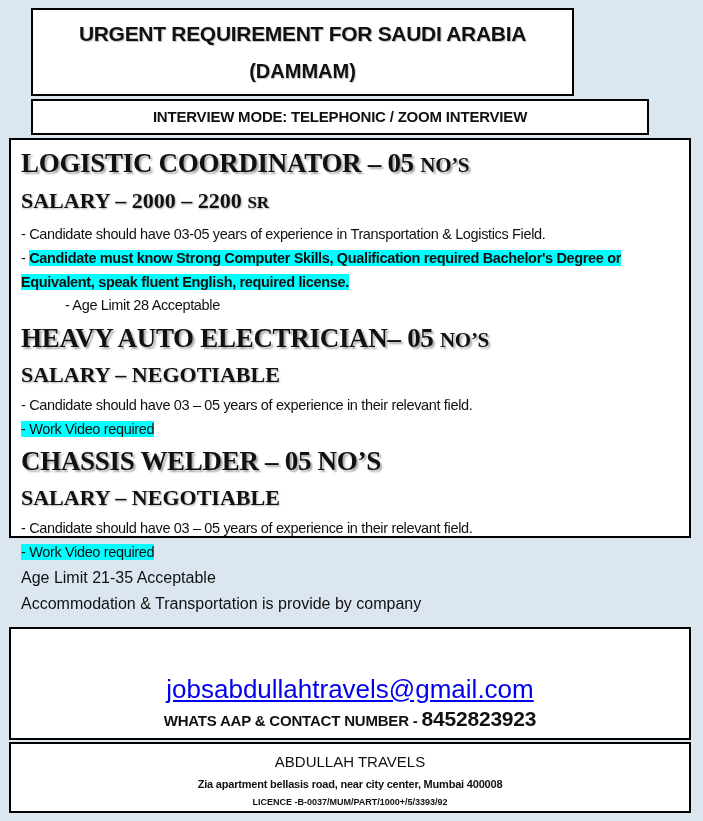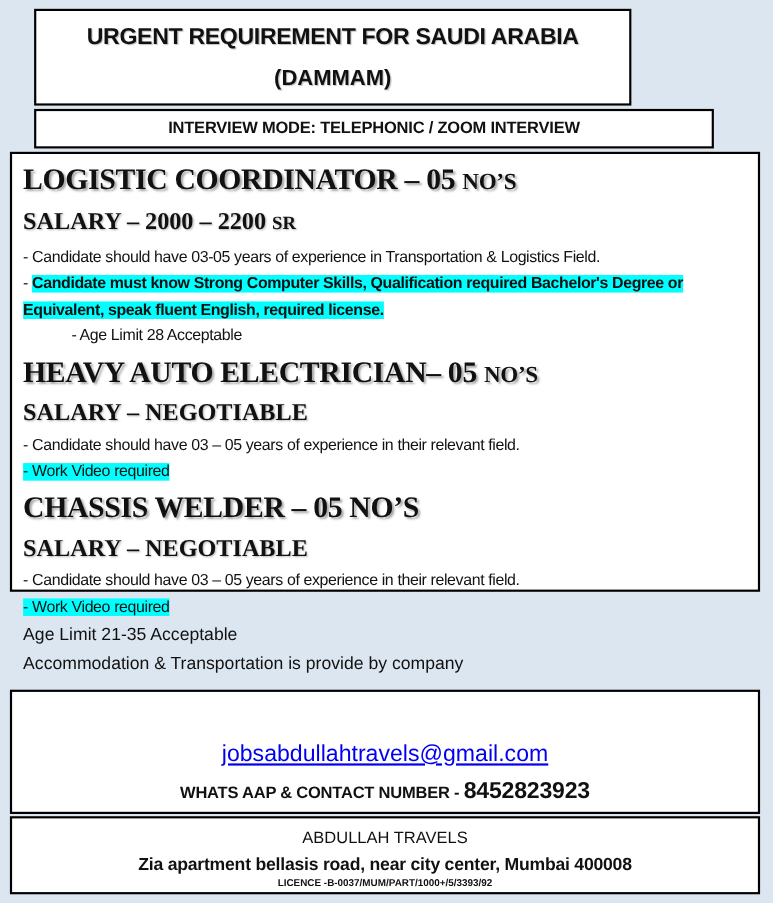--- a/index.html
+++ b/index.html
@@ -55,33 +55,33 @@
   .plain {
     position: absolute; left: 10px; font-size: 16px; white-space: nowrap;
   }
   #box-contact { left: 9px; top: 627px; width: 682px; height: 113px; }
   #box-contact .apply {
     position: absolute; left: 0; right: 0; top: 8px;
     font-size: 22px; font-weight: bold;
   }
   #box-contact .email {
     position: absolute; left: 0; right: 0; top: 45px;
-    font-size: 21px; color: #0000ee; text-decoration: underline;
+    font-size: 26px; color: #0000ee; text-decoration: underline;
   }
   #box-contact .phone-line {
     position: absolute; left: 0; right: 0; top: 78px;
     font-size: 15px; font-weight: bold; letter-spacing: -0.2px;
   }
   #box-contact .phone-line .num { font-size: 21px; }
   #box-footer { left: 9px; top: 742px; width: 682px; height: 71px; }
   #box-footer .name {
     position: absolute; left: 0; right: 0; top: 9px; font-size: 15px; font-weight: normal;
   }
   #box-footer .addr {
-    position: absolute; left: 0; right: 0; top: 34px; font-size: 16px; font-weight: bold; letter-spacing: -0.2px; text-align: center;
+    position: absolute; left: 0; right: 0; top: 34px; font-size: 11px; font-weight: bold; letter-spacing: -0.2px; text-align: center;
   }
   #box-footer .lic {
     position: absolute; left: 0; right: 0; top: 53px; font-size: 9px; font-weight: bold;
   }
 </style>
 </head>
 <body>
 
 <div class="box center" id="box-title">
   <div class="t1">URGENT REQUIREMENT FOR SAUDI ARABIA</div>

